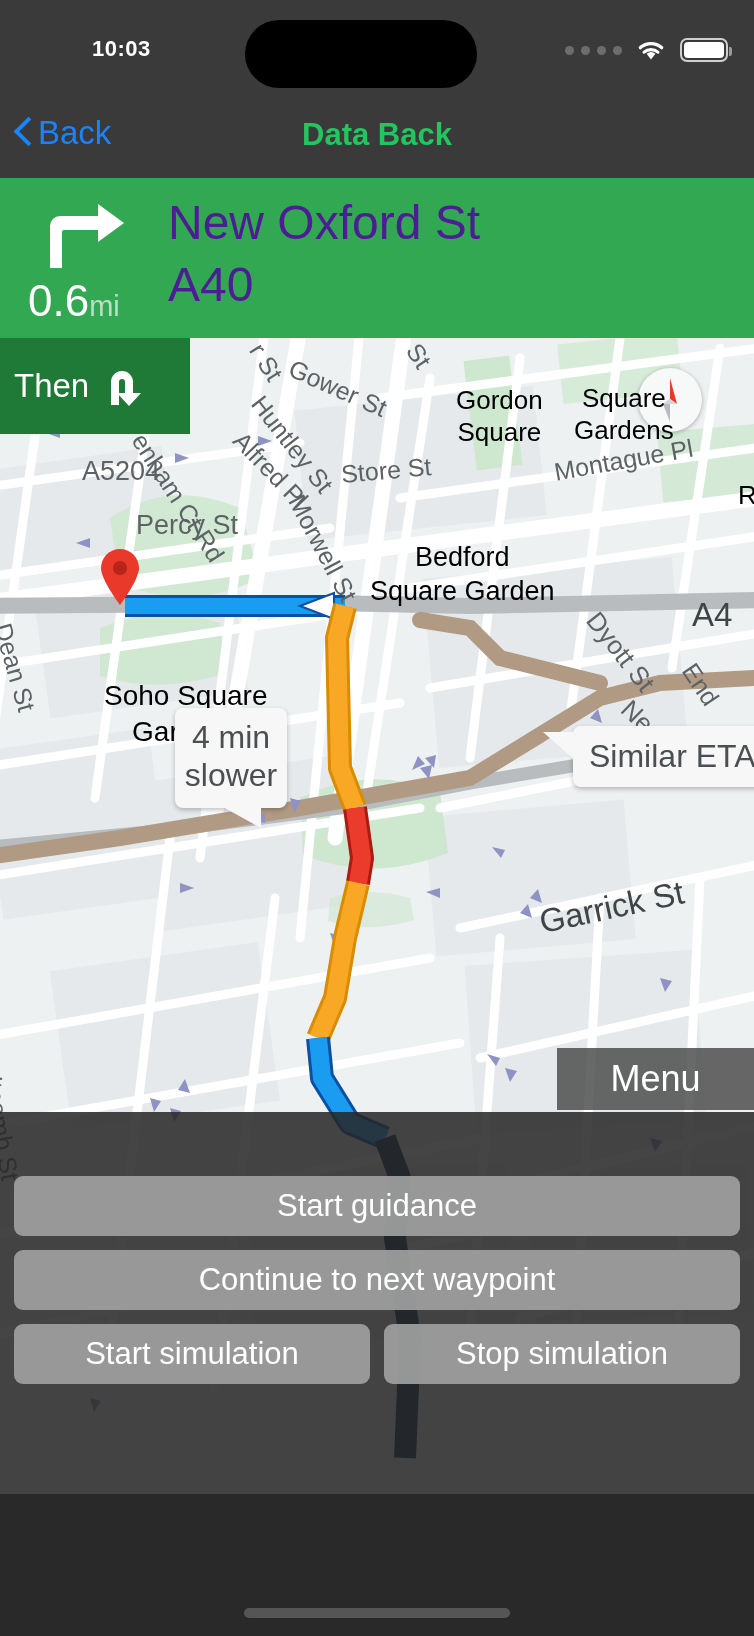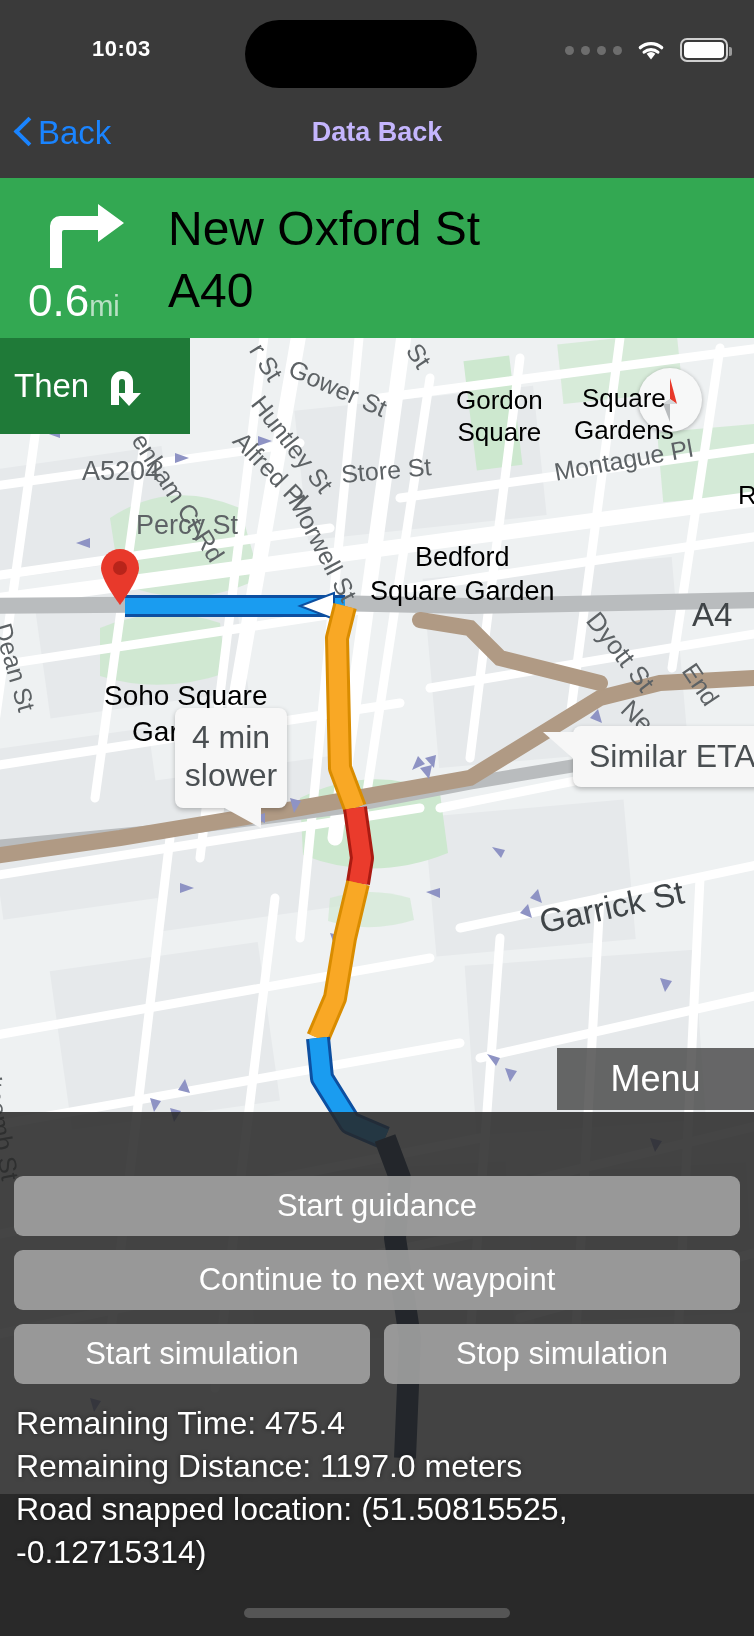--- a/index.html
+++ b/index.html
@@ -21,28 +21,28 @@
   .wifi { width: 30px; height: 22px; position: relative; }
   .battery { width: 48px; height: 24px; border: 2.5px solid #cfcfcf; border-radius: 7px; position: relative; }
   .battery::after { content: ""; position: absolute; right: -6px; top: 7px; width: 3px; height: 9px; background: #9a9a9a; border-radius: 0 2px 2px 0; }
   .battery i { position: absolute; left: 2px; top: 2px; bottom: 2px; right: 2px; background: #fff; border-radius: 4px; }
 
   
   .navbar { position: absolute; top: 100px; left: 0; width: 754px; height: 78px; background: #3a3a3a; }
   .nav-back { position: absolute; left: 14px; top: 14px; display: flex; align-items: center; gap: 6px; color: #1a84ff; font-size: 33px; cursor: pointer; }
   .chev { width: 18px; height: 30px; position: relative; }
   .chev::before { content: ""; position: absolute; left: 4px; top: 3px; width: 17px; height: 17px; border-left: 4px solid #1a84ff; border-bottom: 4px solid #1a84ff; transform: rotate(45deg); }
-  .nav-title { position: absolute; left: 0; right: 0; top: 17px; text-align: center; color: #c4b5fd; font-size: 27px; font-weight: bold; }
+  .nav-title { position: absolute; left: 0; right: 0; top: 17px; text-align: center; color: #22c55e; font-size: 31px; font-weight: bold; }
 
   
   .banner { position: absolute; top: 178px; left: 0; width: 754px; height: 160px; background: #33a852; }
   .banner-icon { position: absolute; left: 40px; top: 22px; width: 86px; height: 70px; }
   .banner-dist { position: absolute; left: 28px; top: 98px; color: #fff; font-size: 44px; font-weight: 500; text-align: center; }
   .banner-dist .unit { font-size: 29px; color: #b9e0c4; }
-  .banner-lines { position: absolute; left: 168px; top: 20px; color: #000000; }
+  .banner-lines { position: absolute; left: 168px; top: 14px; color: #4c1d95; }
   .banner-l1 { font-size: 48px; line-height: 62px; font-weight: 400; }
   .banner-l2 { font-size: 48px; line-height: 62px; font-weight: 400; }
 
   .then { position: absolute; top: 338px; left: 0; width: 190px; height: 96px; background: #1f7a38; display: flex; align-items: center; gap: 14px; padding-left: 14px; }
   .then-label { color: #fff; font-size: 33px; }
   .then-icon { width: 42px; height: 42px; }
 
   
   .map { position: absolute; top: 338px; left: 0; width: 754px; height: 1156px; background: #eceff1; overflow: hidden; }
   .map svg { position: absolute; top: 0; left: 0; }
@@ -326,23 +326,17 @@
       <div class="btn">Start guidance</div>
     </div>
     <div class="btn-row row2">
       <div class="btn">Continue to next waypoint</div>
     </div>
     <div class="btn-row row3">
       <div class="btn">Start simulation</div>
       <div class="btn">Stop simulation</div>
     </div>
 
-    <div class="status-lines">
-      <div>Remaining Time: 475.4</div>
-      <div>Remaining Distance: 1197.0 meters</div>
-      <div>Road snapped location: (51.50815525,</div>
-      <div>-0.12715314)</div>
-    </div>
 
     <div class="home-ind"></div>
   </div>
 
 </div>
 
 </body></html>

